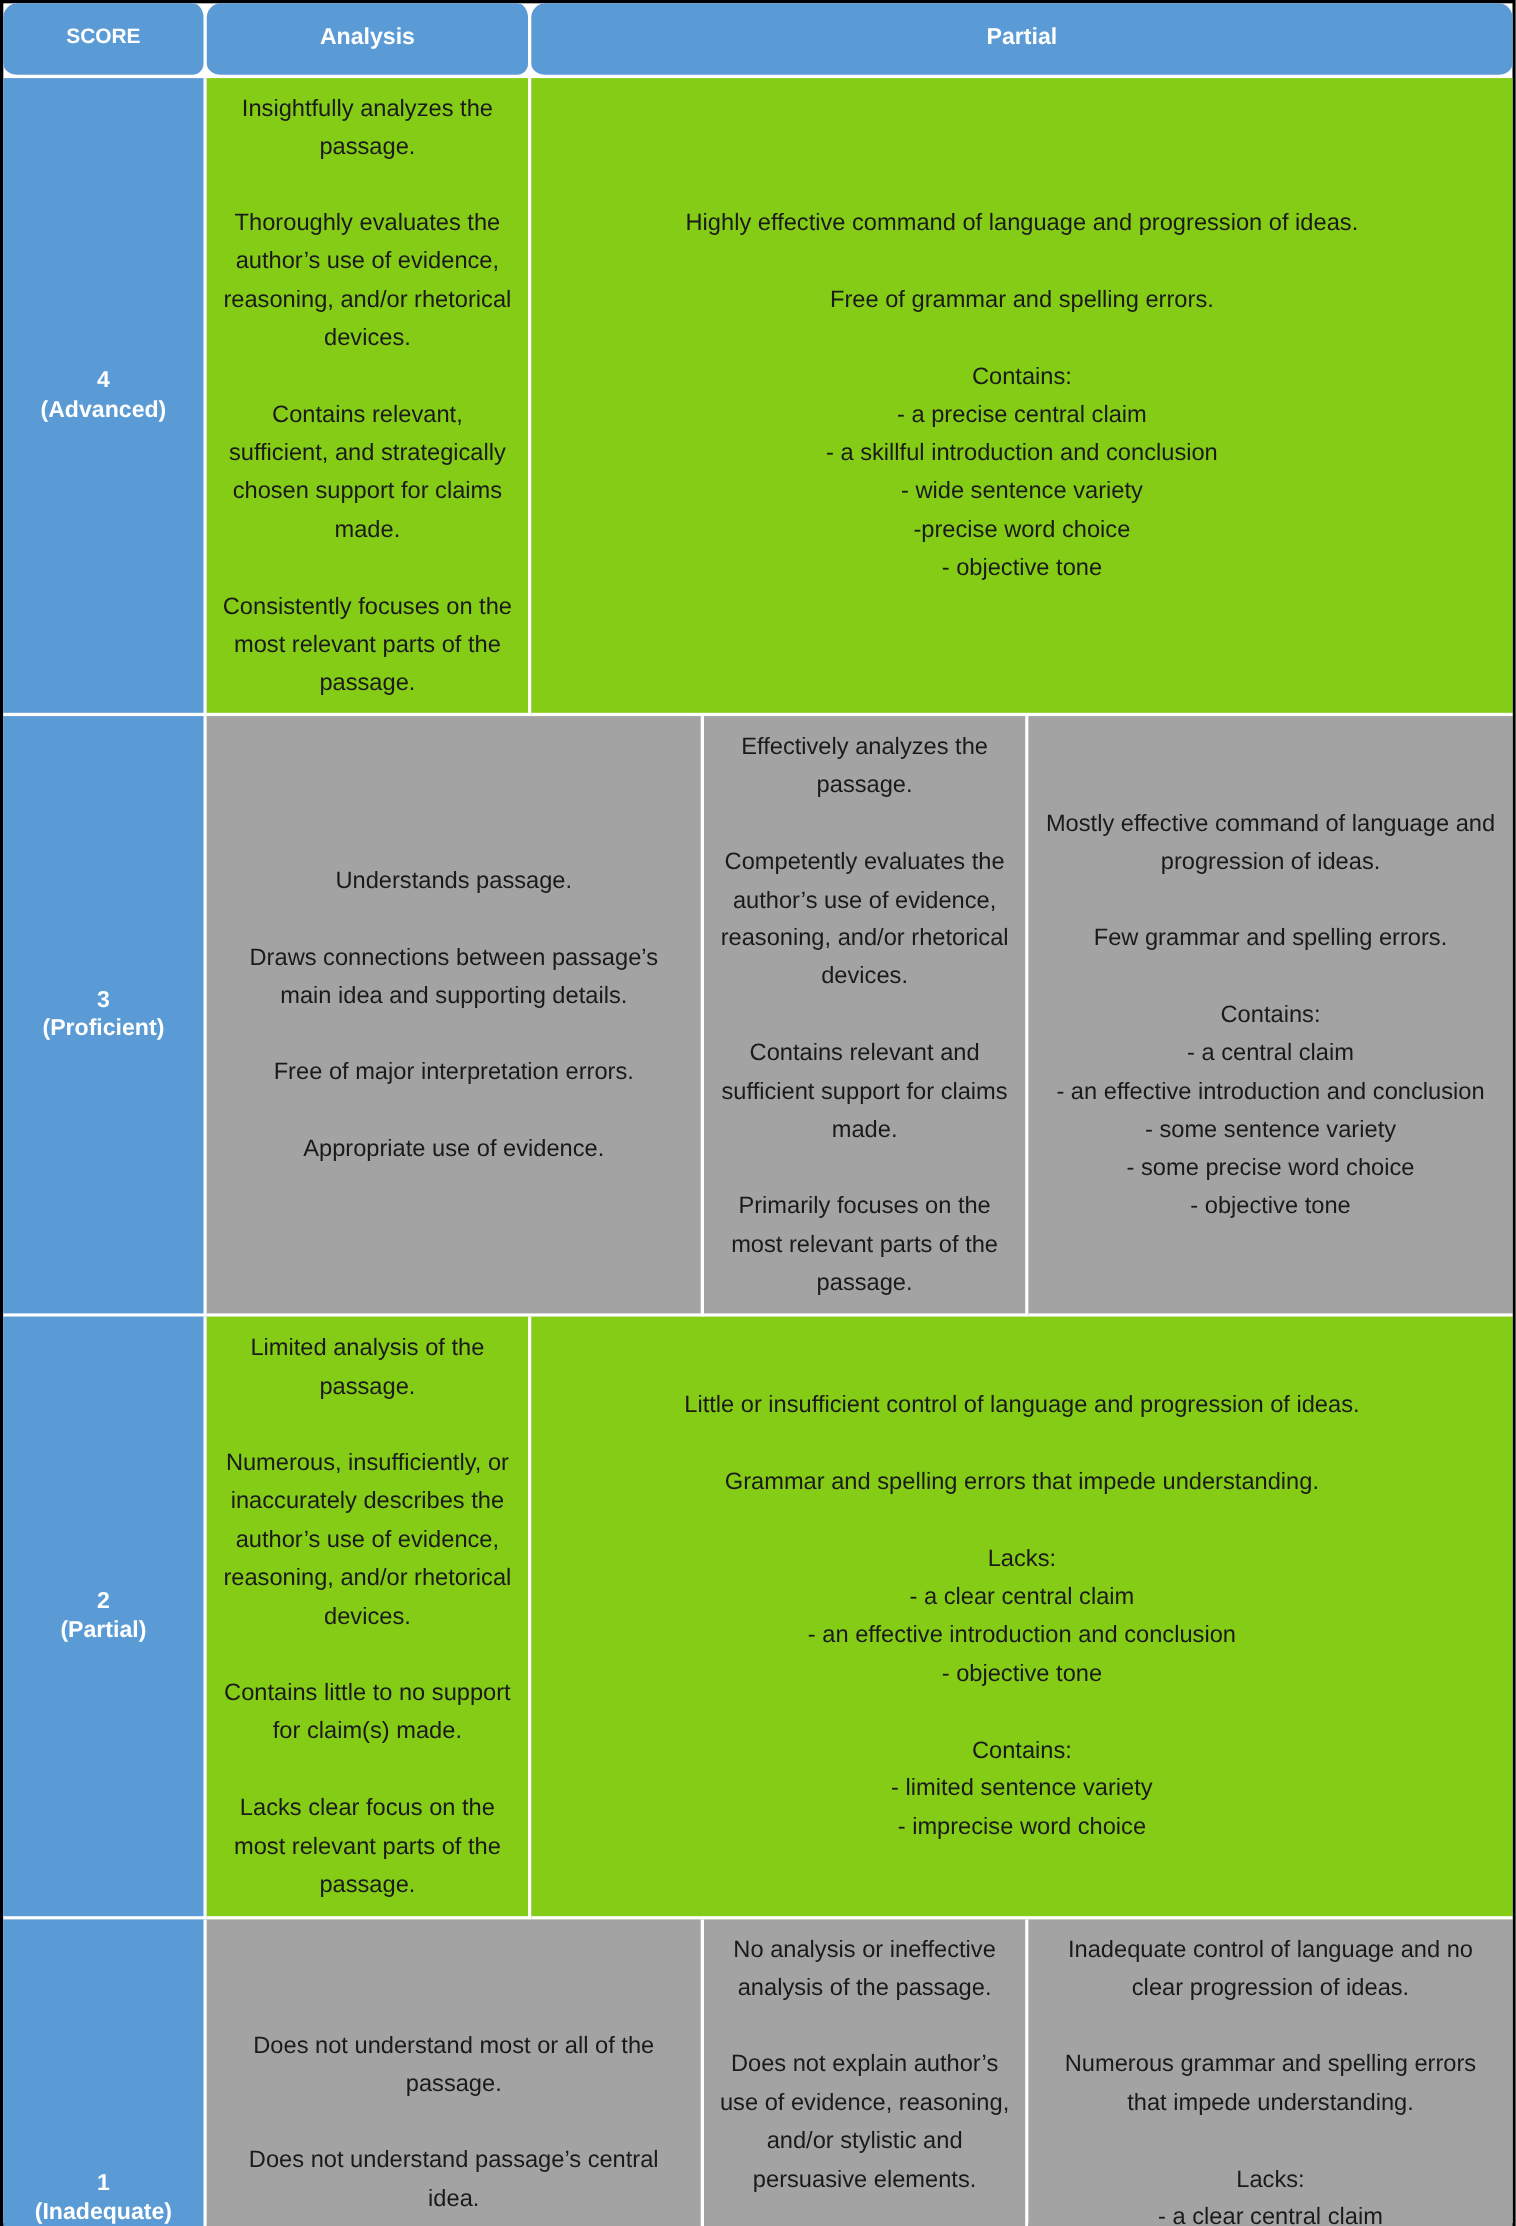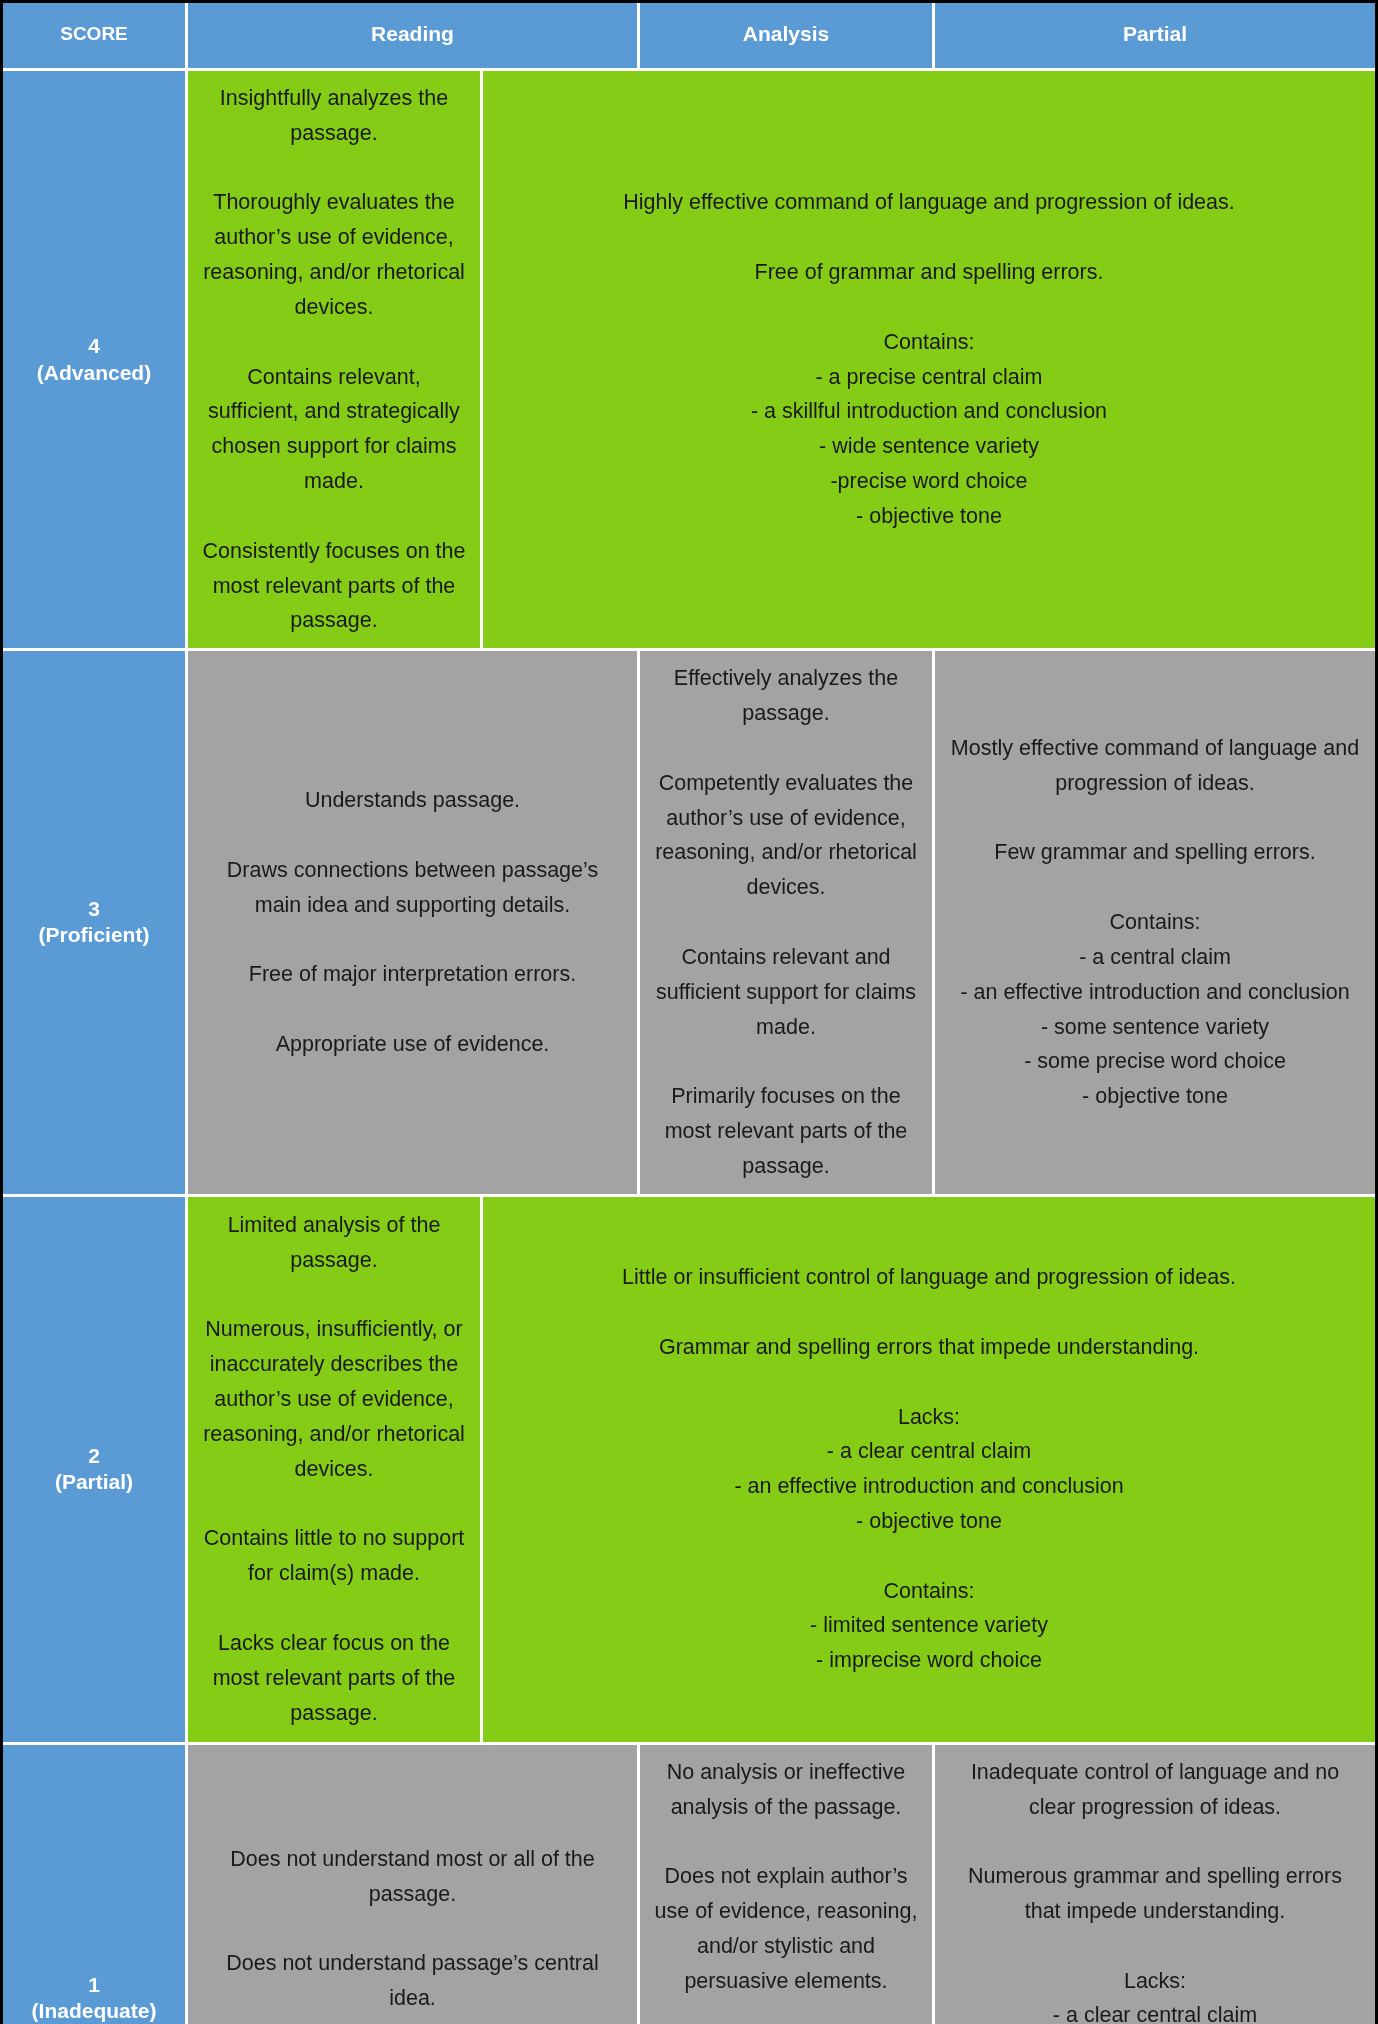--- a/index.html
+++ b/index.html
@@ -52,20 +52,21 @@
   .col-analysis{ flex: 0 0 295px; }
   .col-writing { flex: 1 1 auto; }
 
   .header-row .cell {
     background: #5B9BD5;
     color: #ffffff;
     font-weight: bold;
     font-size: 21px;
     padding-top: 4px;
     padding-bottom: 8px;
+    border-radius: 13px;
   }
   .header-row .col-score { font-size: 19px; }
 
   .score-cell {
     background: #5B9BD5;
     color: #ffffff;
     font-weight: bold;
     font-size: 21px;
     line-height: 1.25;
   }
@@ -85,23 +86,20 @@
 </style>
 </head>
 <body>
 
 <div id="rubric">
 
   <div class="row header-row">
     <div class="cell col-score">
       <span class="inner">SCORE</span>
     </div>
-    <div class="cell col-reading">
-      <span class="inner">Reading</span>
-    </div>
     <div class="cell col-analysis">
       <span class="inner">Analysis</span>
     </div>
     <div class="cell col-writing">
       <span class="inner">Partial</span>
     </div>
   </div>
 
   <div class="row body-row band-a" style="flex:0 0 442px;">
     <div class="cell col-score score-cell">

